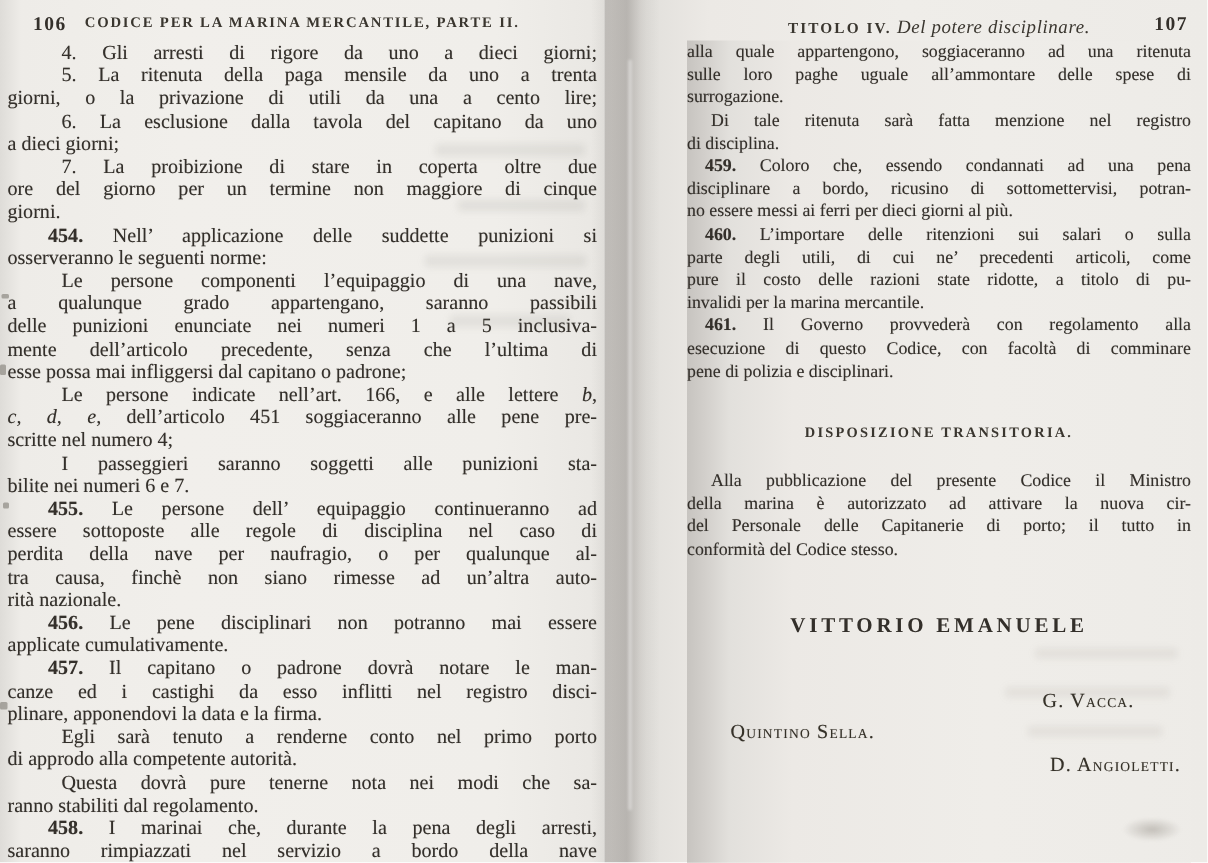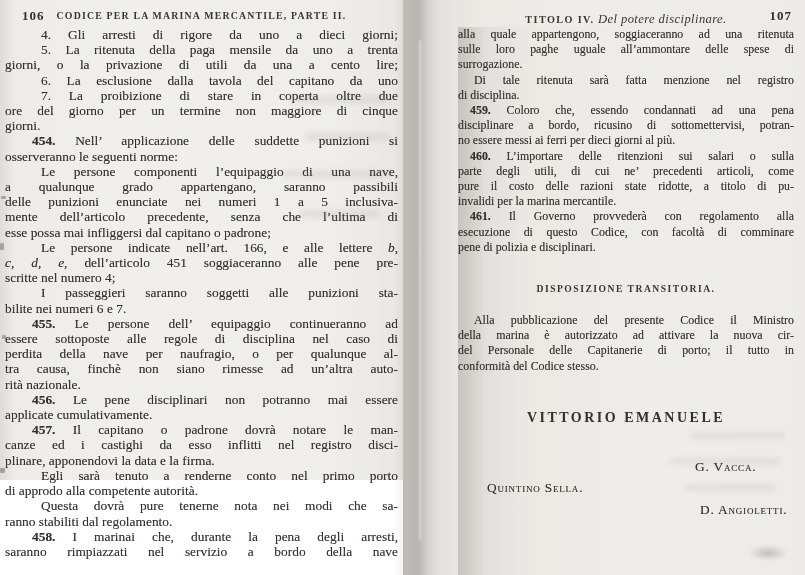--- a/index.html
+++ b/index.html
@@ -4,21 +4,21 @@
 <title>Codice per la Marina Mercantile</title>
 <style>
   html,body { margin:0; padding:0; background:#ffffff; }
   .scan {
     position:relative; width:805px; height:575px; overflow:hidden;
     font-family:"Liberation Serif","DejaVu Serif",serif;
     color:#34302b;
   }
   
   .page-left {
-    position:absolute; left:0; top:0; width:403px; height:480px;
+    position:absolute; left:0; top:0; width:403px; height:575px;
     background:linear-gradient(90deg,#dedcd8 0px,#eeece8 14px,#f1efeb 120px,#f0eeea 330px,#e9e7e3 403px);
   }
   .page-right {
     position:absolute; left:403px; top:0; width:402px; height:575px;
     background:linear-gradient(90deg,#c7c4c0 0px,#d2cfcb 12px,#e2e0dc 28px,#ece9e5 70px,#efede9 200px,#edebe7 402px);
   }
   .gutter-shadow {
     position:absolute; left:394px; top:0; width:46px; height:575px;
     background:linear-gradient(90deg,rgba(0,0,0,0) 0%,rgba(80,75,70,0.10) 30%,rgba(80,75,70,0.22) 52%,rgba(80,75,70,0.08) 72%,rgba(0,0,0,0) 100%);
   }
@@ -85,20 +85,21 @@
 <div class="scan">
 
   <div class="page-left">
     <div class="pagenum pagenum-left">106</div>
     <div class="running-header-left">CODICE PER LA MARINA MERCANTILE, PARTE II.</div>
     <div class="left-body">
         <div class="tline ind1 just"><span>4. Gli arresti di rigore da uno a dieci giorni;</span></div>
         <div class="tline ind1 just"><span>5. La ritenuta della paga mensile da uno a trenta</span></div>
         <div class="tline just"><span>giorni, o la privazione di utili da una a cento lire;</span></div>
         <div class="tline ind1 just"><span>6. La esclusione dalla tavola del capitano da uno</span></div>
+        <div class="tline"><span>a dieci giorni;</span></div>
         <div class="tline ind1 just"><span>7. La proibizione di stare in coperta oltre due</span></div>
         <div class="tline just"><span>ore del giorno per un termine non maggiore di cinque</span></div>
         <div class="tline"><span>giorni.</span></div>
         <div class="tline ind2 just"><span class="b">454.</span><span> Nell’ applicazione delle suddette punizioni si</span></div>
         <div class="tline"><span>osserveranno le seguenti norme:</span></div>
         <div class="tline ind1 just"><span>Le persone componenti l’equipaggio di una nave,</span></div>
         <div class="tline just"><span>a qualunque grado appartengano, saranno passibili</span></div>
         <div class="tline just"><span>delle punizioni enunciate nei numeri 1 a 5 inclusiva-</span></div>
         <div class="tline just"><span>mente dell’articolo precedente, senza che l’ultima di</span></div>
         <div class="tline"><span>esse possa mai infliggersi dal capitano o padrone;</span></div>

